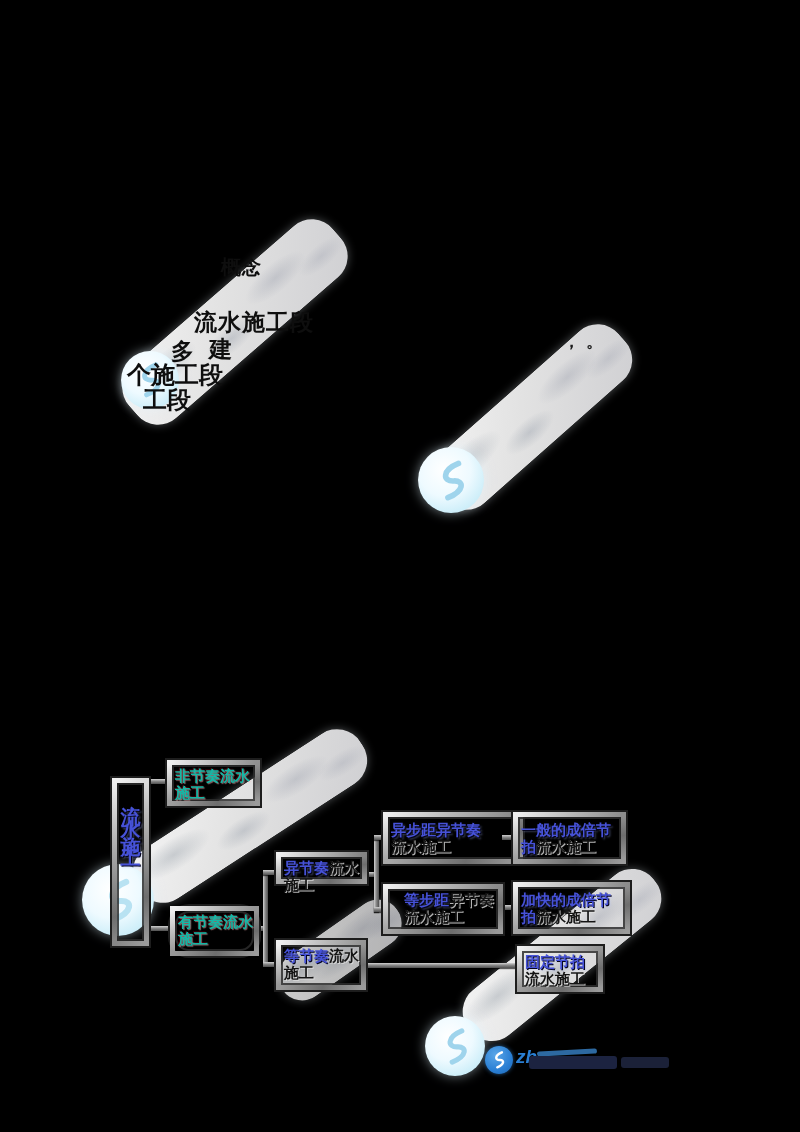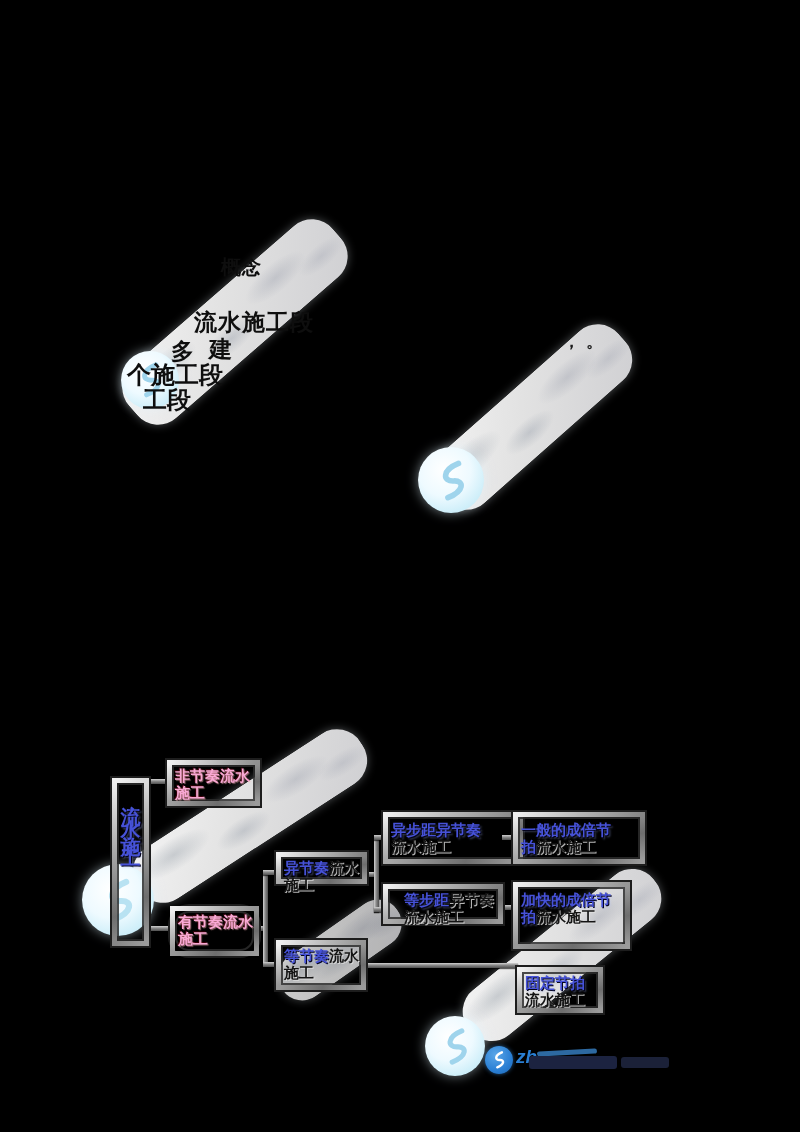--- a/index.html
+++ b/index.html
@@ -38,36 +38,36 @@
   .frag-l2b{left:209px;top:334px;font-size:23px;}
   .frag-l3{left:127px;top:359px;font-size:24px;}
   .frag-l4{left:135px;top:384px;font-size:24px;margin-left:8px;}
   .frag-punct{left:563px;top:330px;font-size:17px;color:#1c1c1c;letter-spacing:6px;}
 
   
   .node{position:absolute;box-sizing:border-box;border:5px solid transparent;
         border-image:linear-gradient(150deg,#f0f0f0 0%,#b8b8b8 30%,#6e6e6e 75%,#9c9c9c 100%) 1;
         box-shadow:0 0 0 2px #1d1d1d, inset 0 0 0 2px rgba(45,45,45,.85);
         padding:2px 3px;font-size:15px;line-height:17px;font-weight:bold;white-space:nowrap;}
-  .t-red {color:#f9a8d4;text-shadow:1px 1px 1px rgba(255,180,185,.55),-1px -1px 0 rgba(70,0,10,.8);}
+  .t-red {color:#14b8a6;text-shadow:1px 1px 1px rgba(255,180,185,.55),-1px -1px 0 rgba(70,0,10,.8);}
   .t-blue{color:#4652d8;text-shadow:1px 1px 0 #05051c,2px 2px 2px rgba(170,185,255,.35);}
   .t-dark{color:#141414;text-shadow:1px 1px 0 rgba(225,225,225,.8);}
 
   .n-root{left:112px;top:778px;width:37px;height:168px;padding:6px 0 0 0;text-align:center;}
   .n-root .vtxt{writing-mode:vertical-rl;text-orientation:upright;font-size:20px;
         letter-spacing:15px;margin:0 auto;}
   .n-b1{left:167px;top:760px;width:93px;height:46px;}
   .n-b2{left:170px;top:906px;width:89px;height:50px;border-radius:19px;}
   .n-b3{left:276px;top:852px;width:91px;height:32px;}
   .n-b4{left:276px;top:940px;width:90px;height:50px;}
   .n-b5{left:383px;top:812px;width:140px;height:52px;padding-top:4px;}
-  .n-b6{left:383px;top:884px;width:120px;height:40px;padding-left:16px;}
-  .n-b7{left:513px;top:812px;width:132px;height:52px;padding-top:4px;}
-  .n-b8{left:513px;top:882px;width:117px;height:67px;padding-top:4px;}
-  .n-b9{left:517px;top:946px;width:86px;height:46px;margin-top:21px;}
+  .n-b6{left:383px;top:884px;width:120px;height:50px;padding-left:16px;}
+  .n-b7{left:513px;top:812px;width:113px;height:52px;padding-top:4px;}
+  .n-b8{left:513px;top:882px;width:117px;height:52px;padding-top:4px;}
+  .n-b9{left:517px;top:946px;width:86px;height:46px;}
 
   .conn{position:absolute;background:linear-gradient(#d2d2d2,#898989 45%,#4f4f4f);
         box-shadow:0 1px 1px rgba(0,0,0,.6);}
   .conn.v{background:linear-gradient(90deg,#d2d2d2,#898989 45%,#4f4f4f);}
   .cn1 {left:148px;top:779px;width:20px;height:5px;}
   .cn2 {left:148px;top:926px;width:23px;height:5px;}
   .cn3 {left:258px;top:926px;width:10px;height:5px;}
   .cv1 {left:263px;top:870px;width:5px;height:97px;}
   .cn4 {left:263px;top:870px;width:14px;height:5px;}
   .cn5 {left:263px;top:962px;width:14px;height:5px;}

